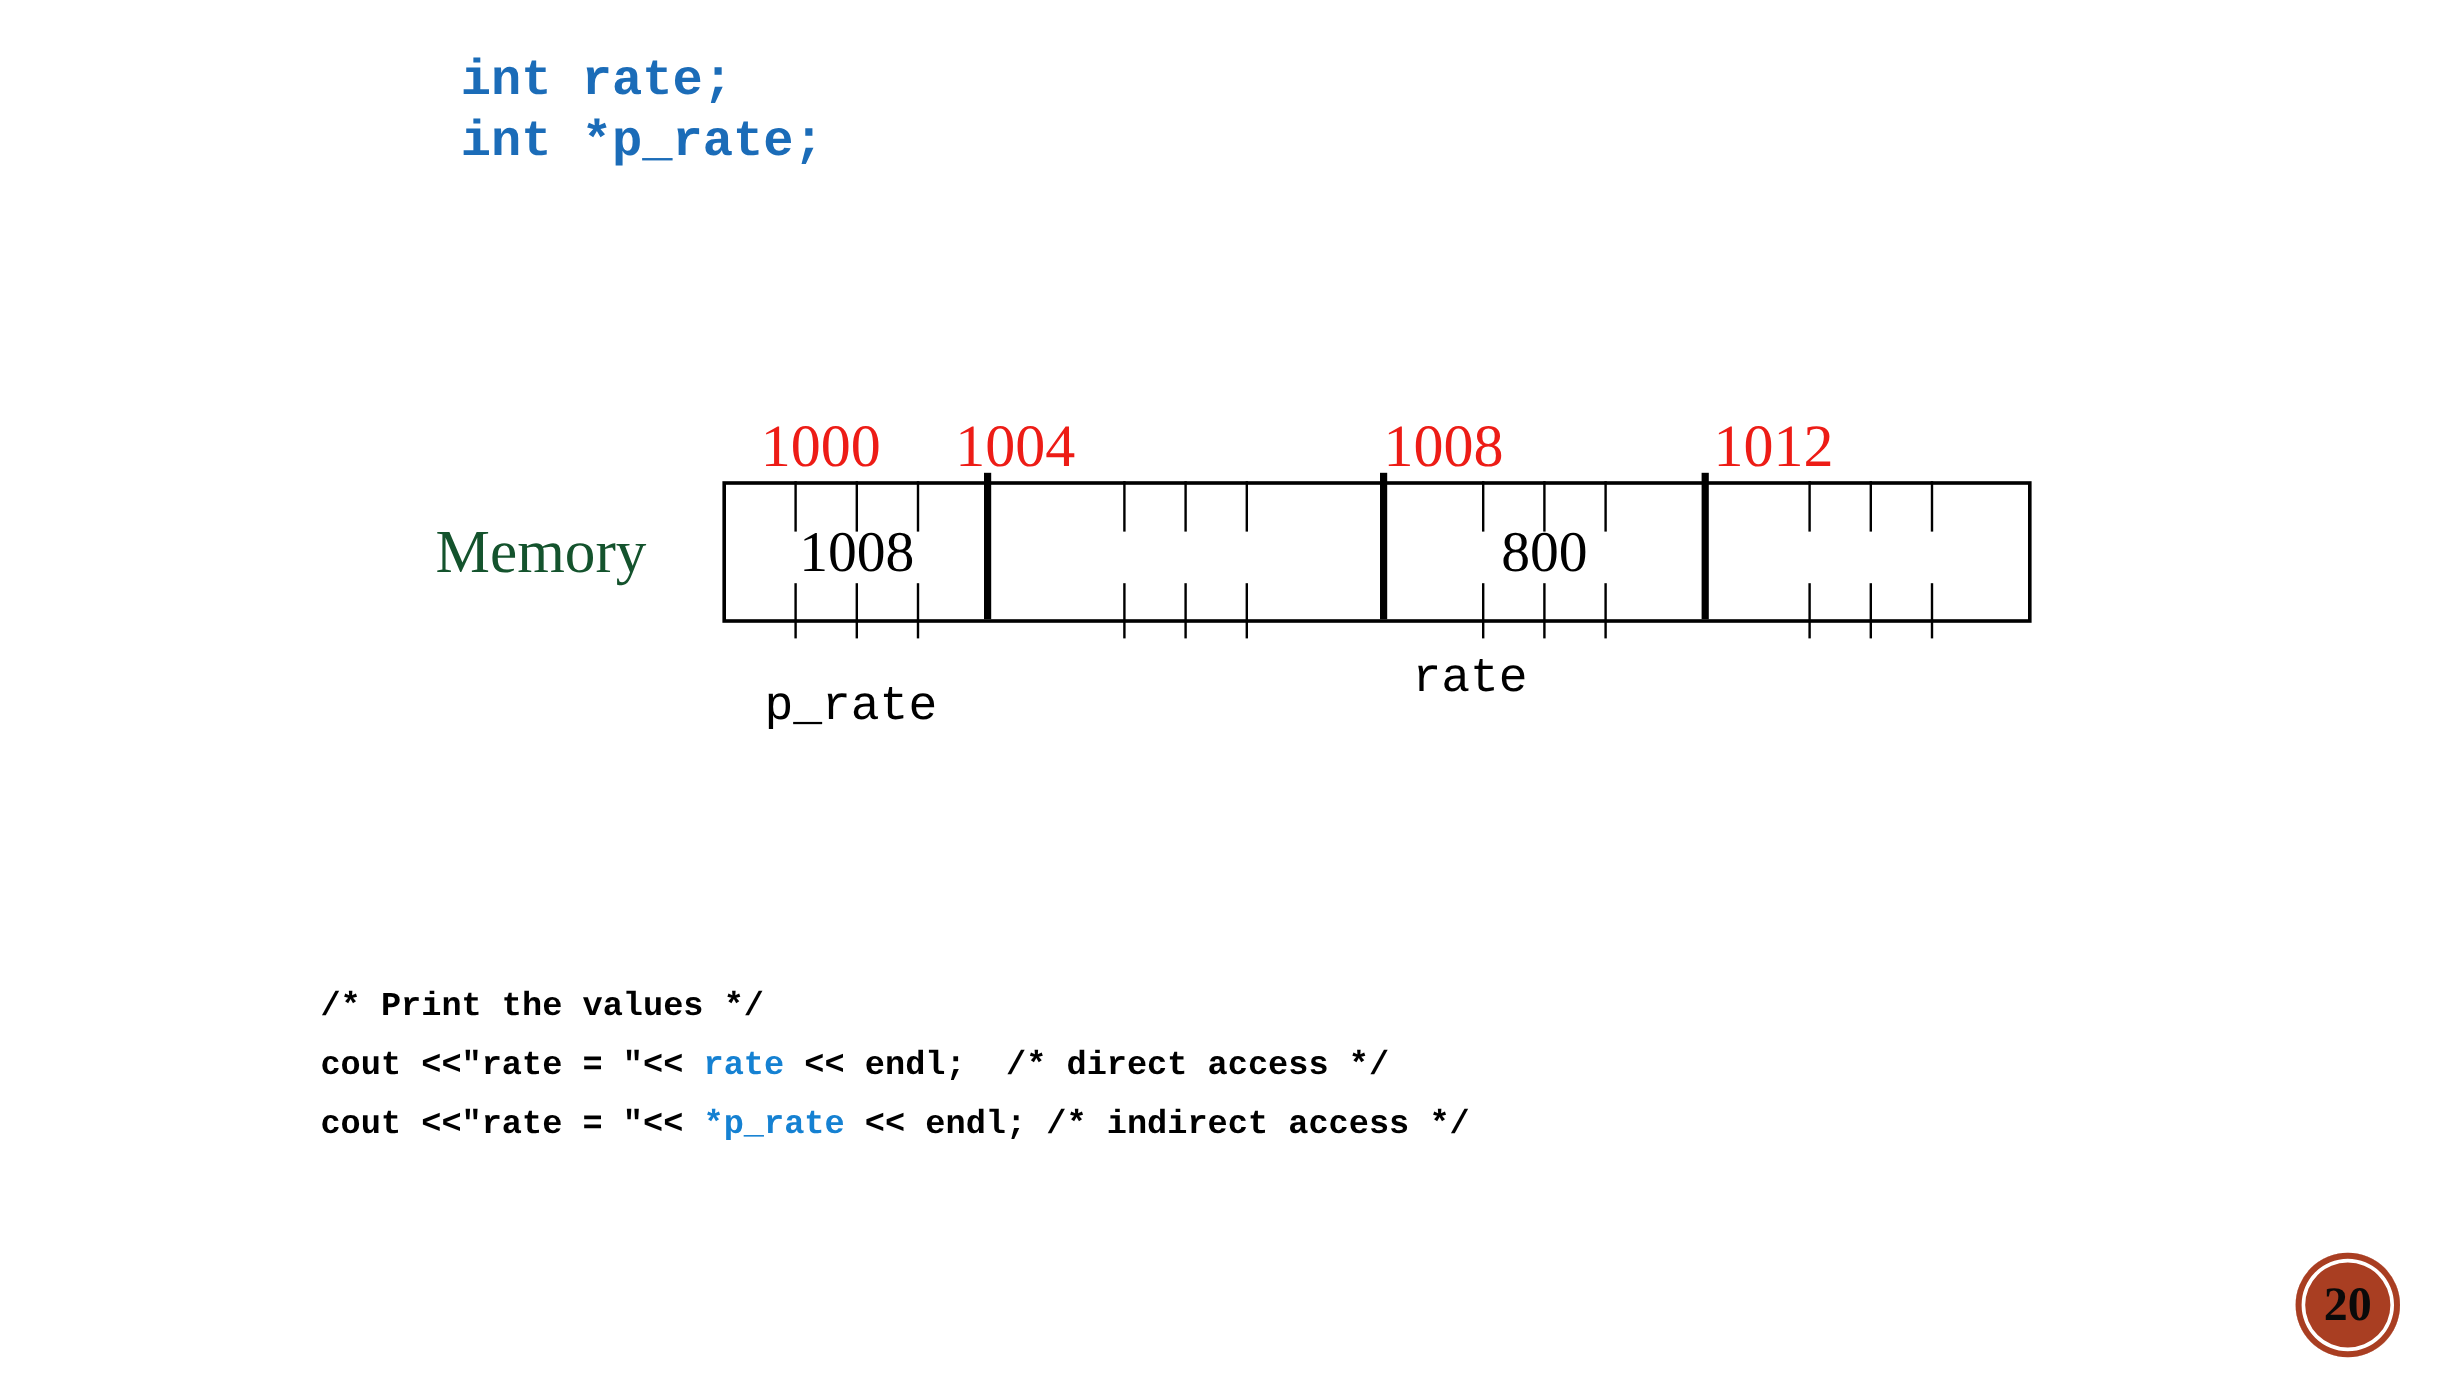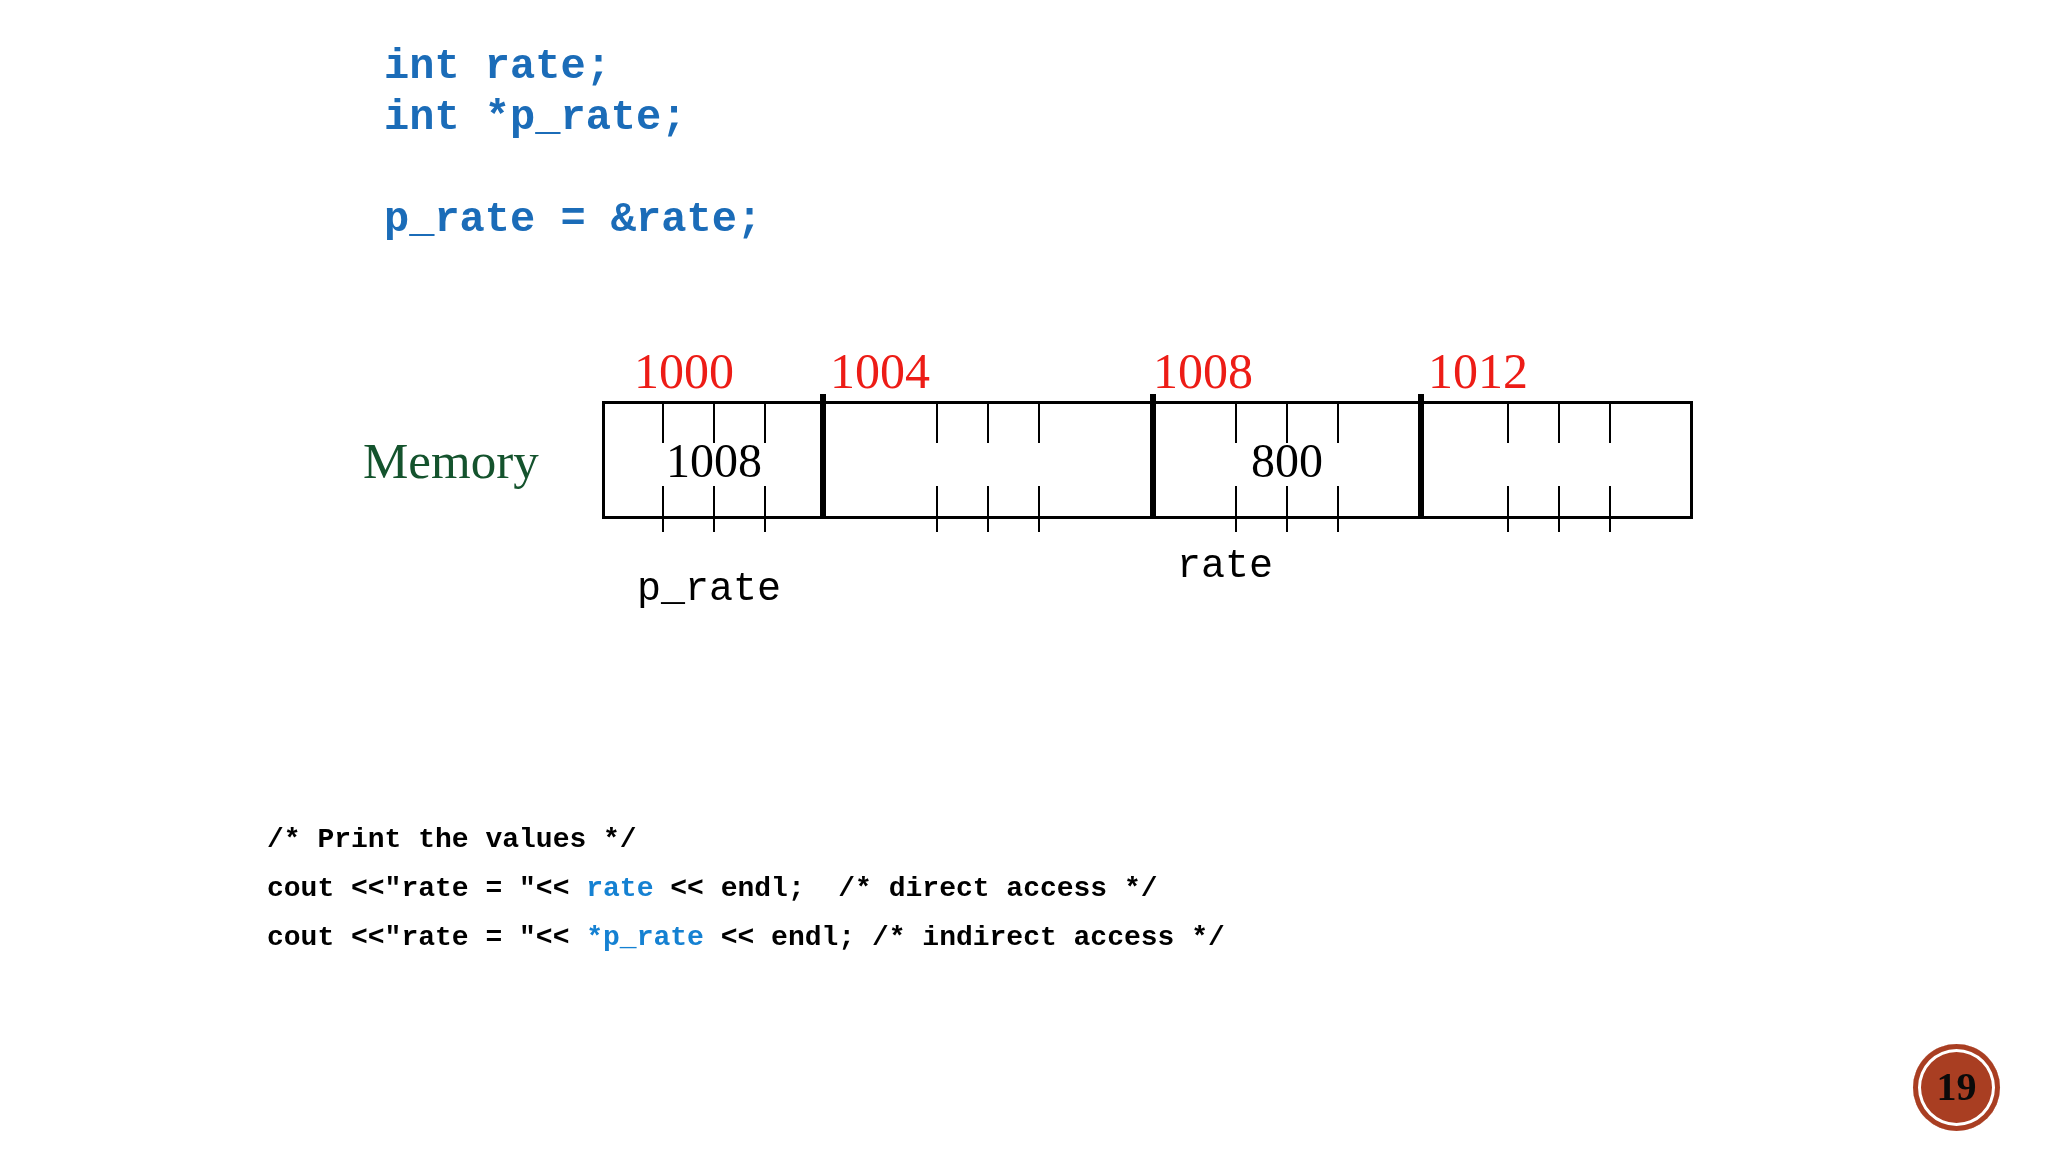--- a/index.html
+++ b/index.html
@@ -34,21 +34,21 @@
   }
   .addr {
     position: absolute;
     top: 346px;
     font-family: "Liberation Serif", serif;
     font-size: 50px;
     line-height: 50px;
     color: var(--address-red, #ed1c16);
   }
   .addr-0 { left: 598px; margin-left: 36px; }
-  .addr-1 { left: 830px; }
+  .addr-1 { left: 796px; }
   .addr-2 { left: 1153px; }
   .addr-3 { left: 1428px; text-align: right; }
 
   .membox {
     position: absolute;
     left: 602px; top: 401px;
     width: 1091px; height: 118px;
     border: 3px solid #000;
     background: transparent;
   }
@@ -123,21 +123,20 @@
 </style>
 </head>
 <body>
 
 <div>
 
   <div class="top-code">
     <div class="code-line">int rate;</div>
     <div class="code-line">int *p_rate;</div>
     <div class="code-line"></div>
-    <div class="code-line">p_rate = &amp;rate;</div>
   </div>
 
   <div class="memory-label">Memory</div>
 
   <div class="addr addr-0">1000</div>
   <div class="addr addr-1">1004</div>
   <div class="addr addr-2">1008</div>
   <div class="addr addr-3">1012</div>
 
   <div class="membox" id="membox">
@@ -175,16 +174,16 @@
   <div class="varlabel varlabel-prate">p_rate</div>
   <div class="varlabel varlabel-rate">rate</div>
 
   <div class="bottom-code">
     <div class="code-line">/* Print the values */</div>
     <div class="code-line"><span>cout &lt;&lt;"rate = "&lt;&lt; </span><span class="hl">rate</span><span> &lt;&lt; endl;  /* direct access */</span></div>
     <div class="code-line"><span>cout &lt;&lt;"rate = "&lt;&lt; </span><span class="hl">*p_rate</span><span> &lt;&lt; endl; /* indirect access */</span></div>
   </div>
 
   <div class="badge">
-    <span class="badge-num">19</span>
+    <span class="badge-num">20</span>
   </div>
 
 </div>
 
 </body></html>

